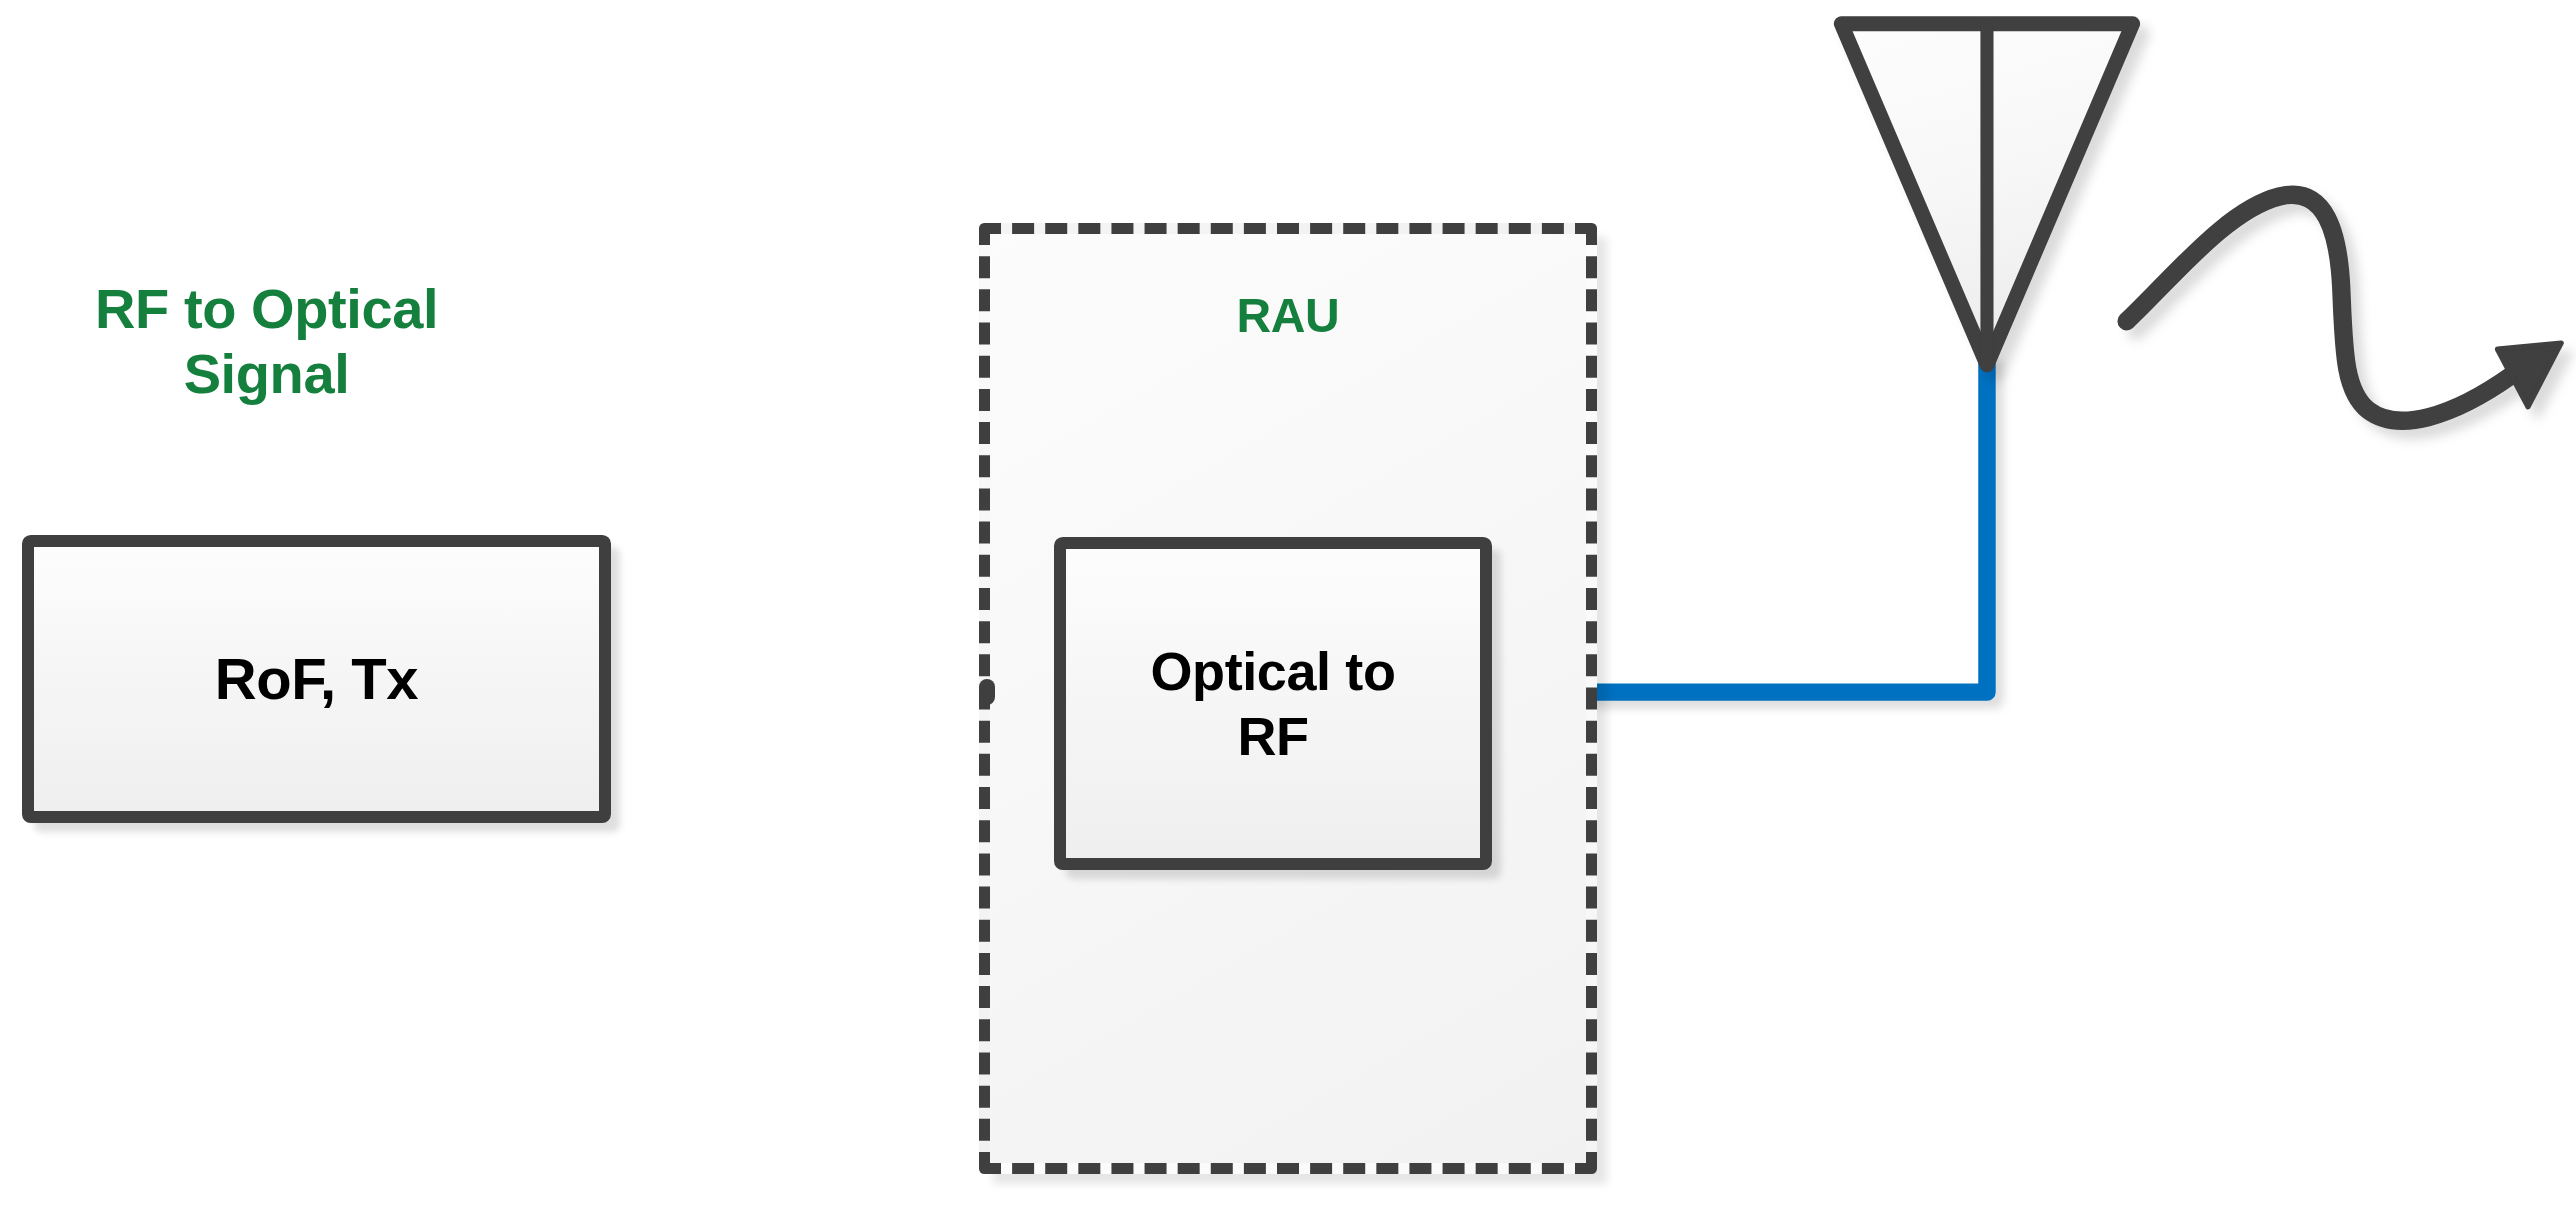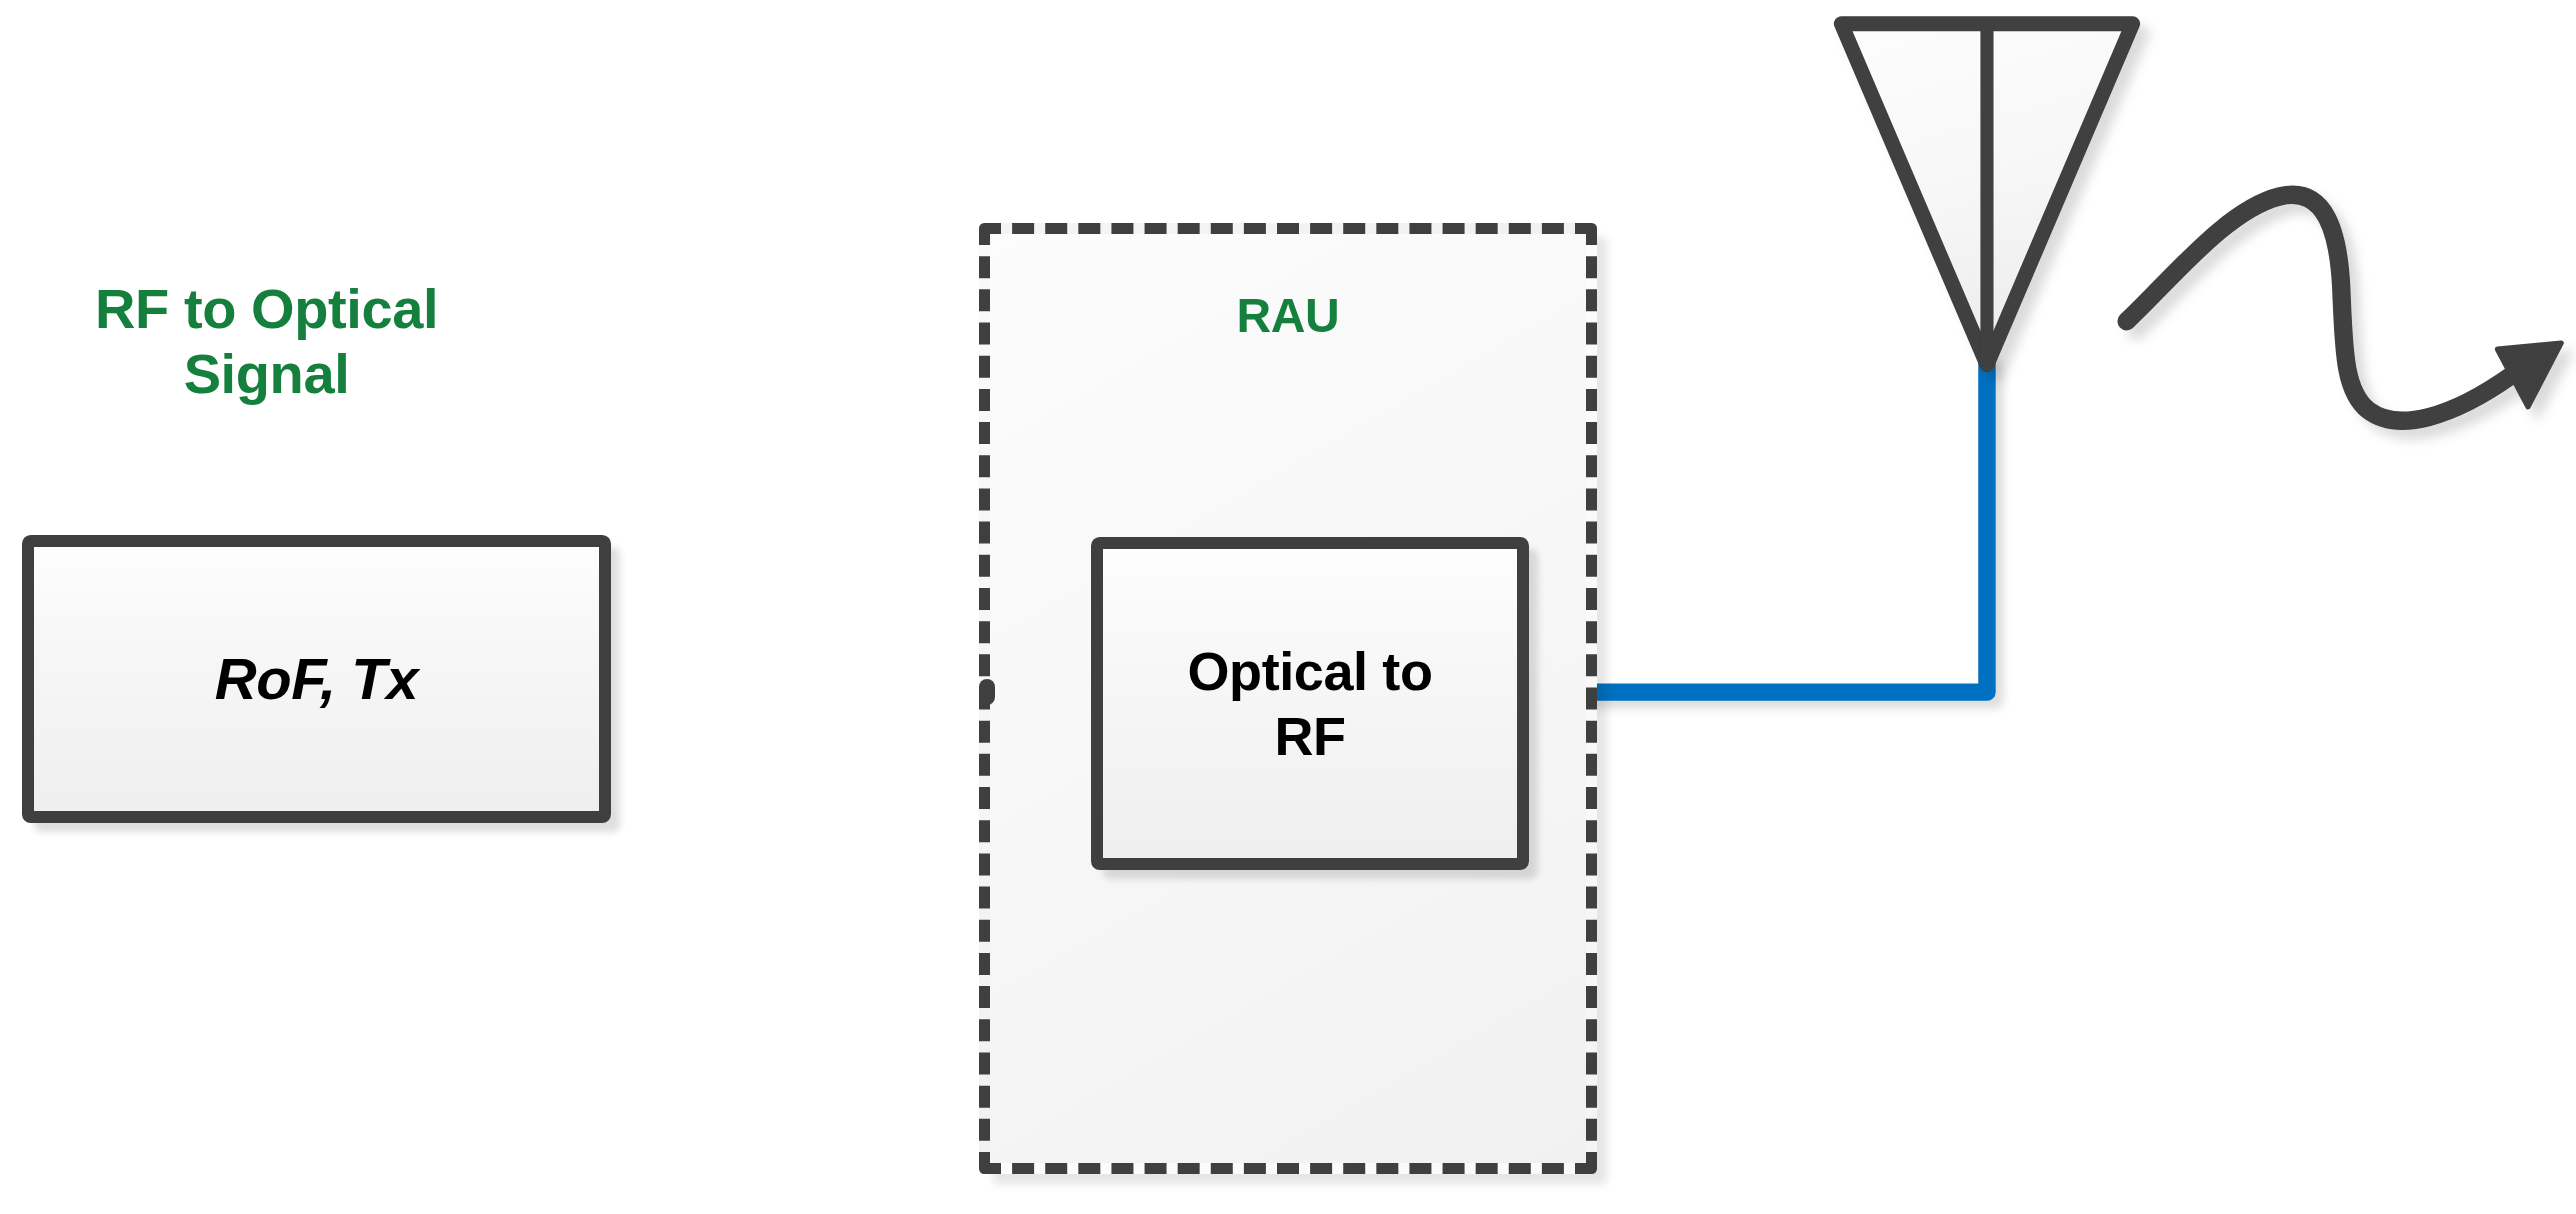--- a/index.html
+++ b/index.html
@@ -115,24 +115,24 @@
     <g>
       <path d="M 1700 793 L 2277 793 L 2277 412" stroke="#0070C0" stroke-width="20" stroke-linecap="round" stroke-linejoin="round" fill="none" filter="url(#softShadowSm)"></path>
     </g>
   </svg>
 
   <div class="dashed-box" style="left:979px; top:223px; width:618px; height:951px;"></div>
 
   <div class="diag-text" style="left:979px; top:288px; width:618px; font-size:48px;">RAU</div>
 
   <div class="solid-box" style="left:22px; top:535px; width:589px; height:288px;">
-    <span class="box-label" style="font-size:58px;font-style:italic;">RoF, Tx</span>
+    <span class="box-label" style="font-size:58px;">RoF, Tx</span>
   </div>
 
-  <div class="solid-box" style="left:1054px; top:537px; width:438px; height:333px;margin-left:37px;">
+  <div class="solid-box" style="left:1054px; top:537px; width:438px; height:333px;">
     <span class="box-label" style="font-size:54px;">Optical to
 RF</span>
   </div>
 
   <div class="diag-text" style="left:22px; top:277px; width:489px; font-size:56px;">RF to Optical
 Signal</div>
 
 
   <svg class="layer" viewBox="0 0 2952 1392" width="2576" height="1215">
 

